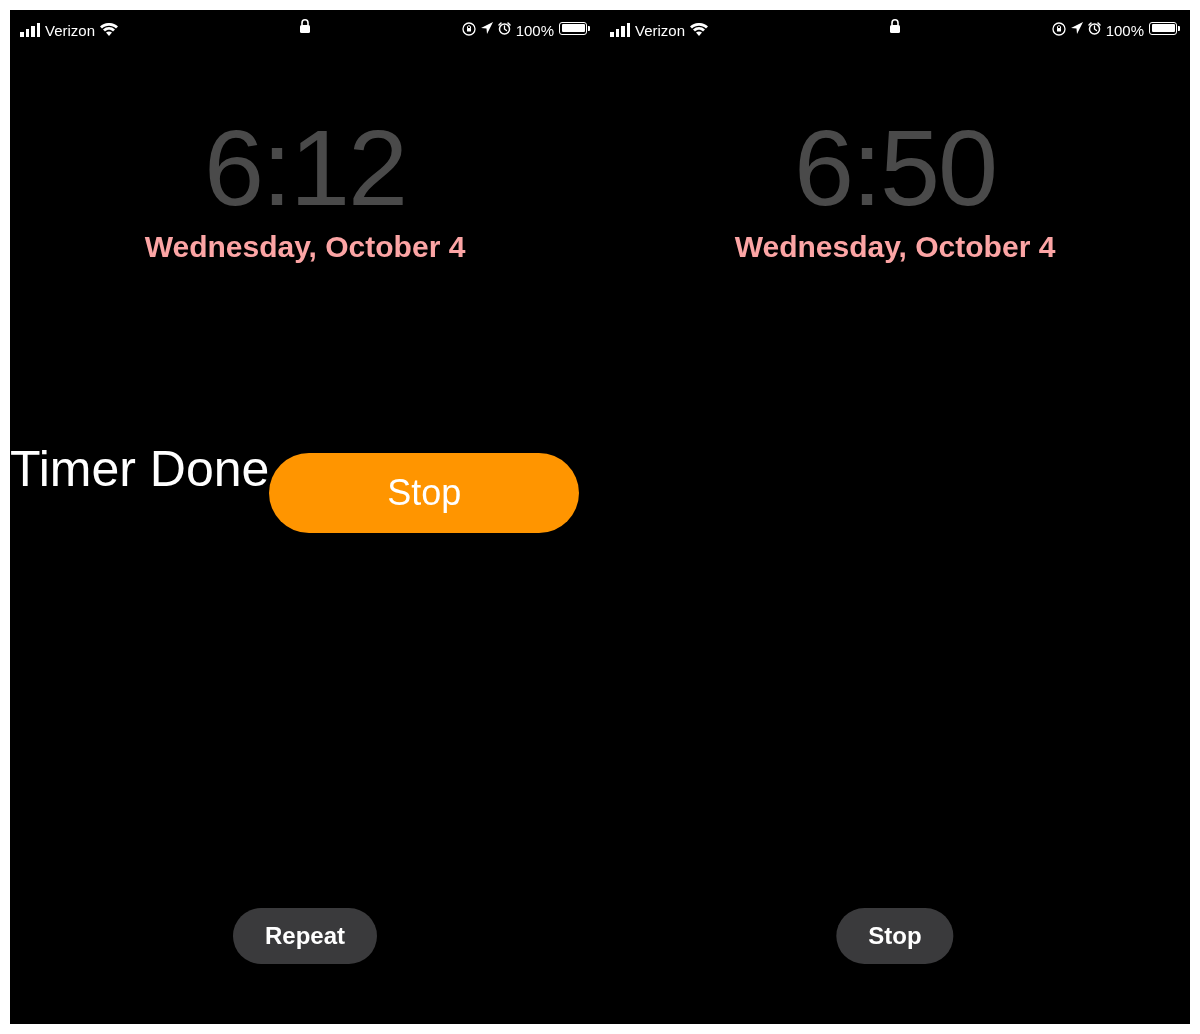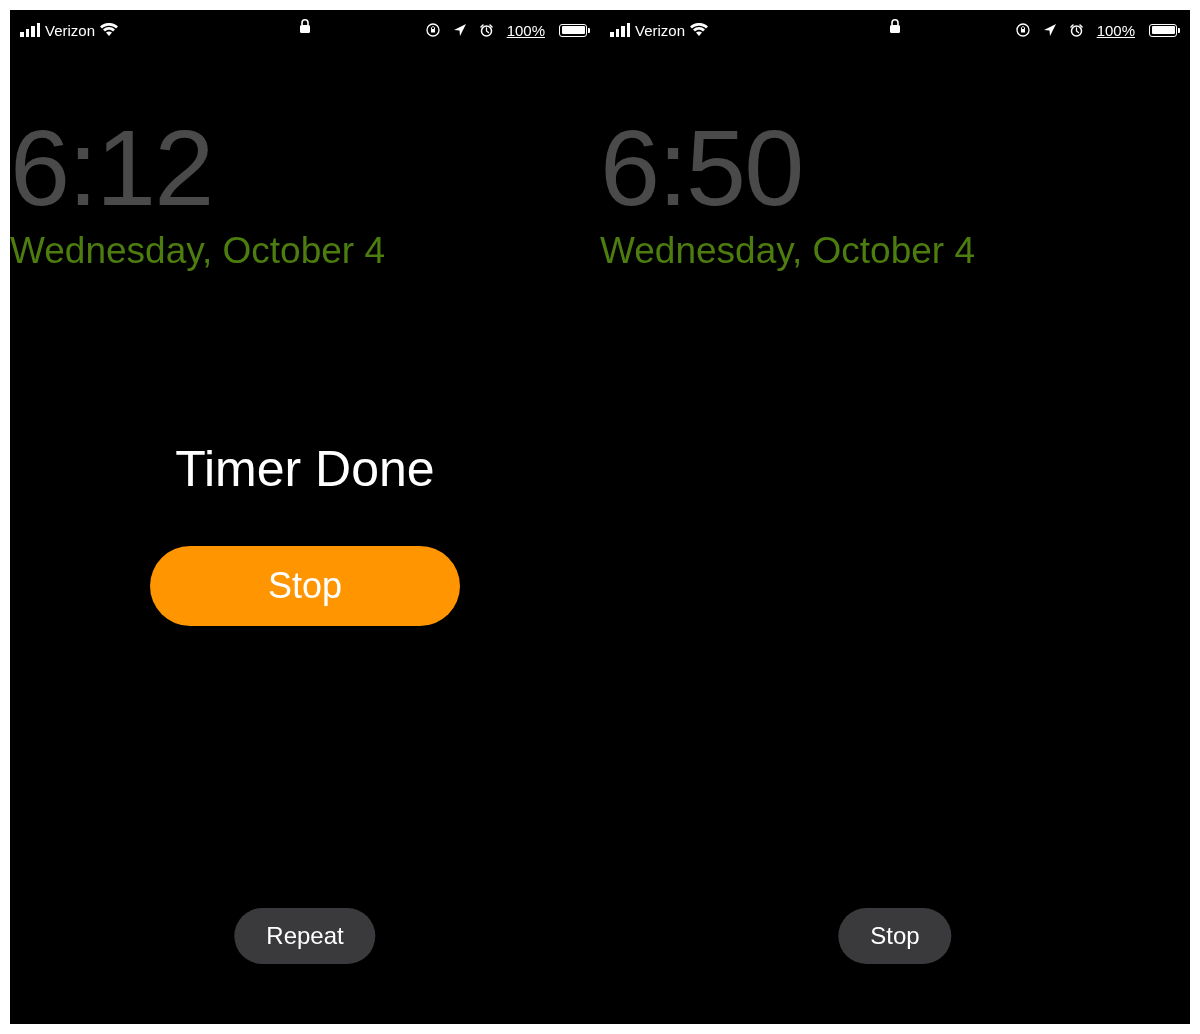--- a/index.html
+++ b/index.html
@@ -39,48 +39,48 @@
       gap: 5px;
     }
     .status-center {
       position: absolute;
       left: 50%;
       transform: translateX(-50%);
       top: 9px;
     }
     .status-right {
       display: flex;
-      align-items: center;
-      gap: 14px;
-      text-decoration: underline;
+      align-items: flex-start;
+      gap: 5px;
     }
     .clock-section {
+      text-align: center;
       margin-top: 70px;
       color: #4a4a4a;
     }
     .clock-time {
       font-size: 108px;
       font-weight: 200;
       letter-spacing: -2px;
       line-height: 1;
     }
     .clock-date {
-      font-size: 37px;
-      font-weight: 400;
+      font-size: 30px;
+      font-weight: 700;
       margin-top: 8px;
-      color: #4d7c0f;
+      color: #fca5a5;
     }
     .alert-section {
       position: absolute;
       top: 430px;
       left: 0;
       right: 0;
       text-align: center;
       display: flex;
-      flex-direction: column;
+      flex-direction: row;
       align-items: center;
     }
     .alert-title {
       color: #ffffff;
       font-size: 50px;
       font-weight: 400;
       margin-bottom: 48px;
     }
     .primary-button {
       background: #ff9500;
@@ -101,21 +101,21 @@
       position: absolute;
       bottom: 60px;
       left: 50%;
       transform: translateX(-50%);
       background: #3a3a3c;
       color: #ffffff;
       border: none;
       padding: 14px 32px;
       border-radius: 30px;
       font-size: 24px;
-      font-weight: 400;
+      font-weight: 700;
       font-family: inherit;
       cursor: pointer;
     }
     
     .signal-bars {
       display: flex;
       align-items: flex-end;
       gap: 2px;
       height: 14px;
     }

